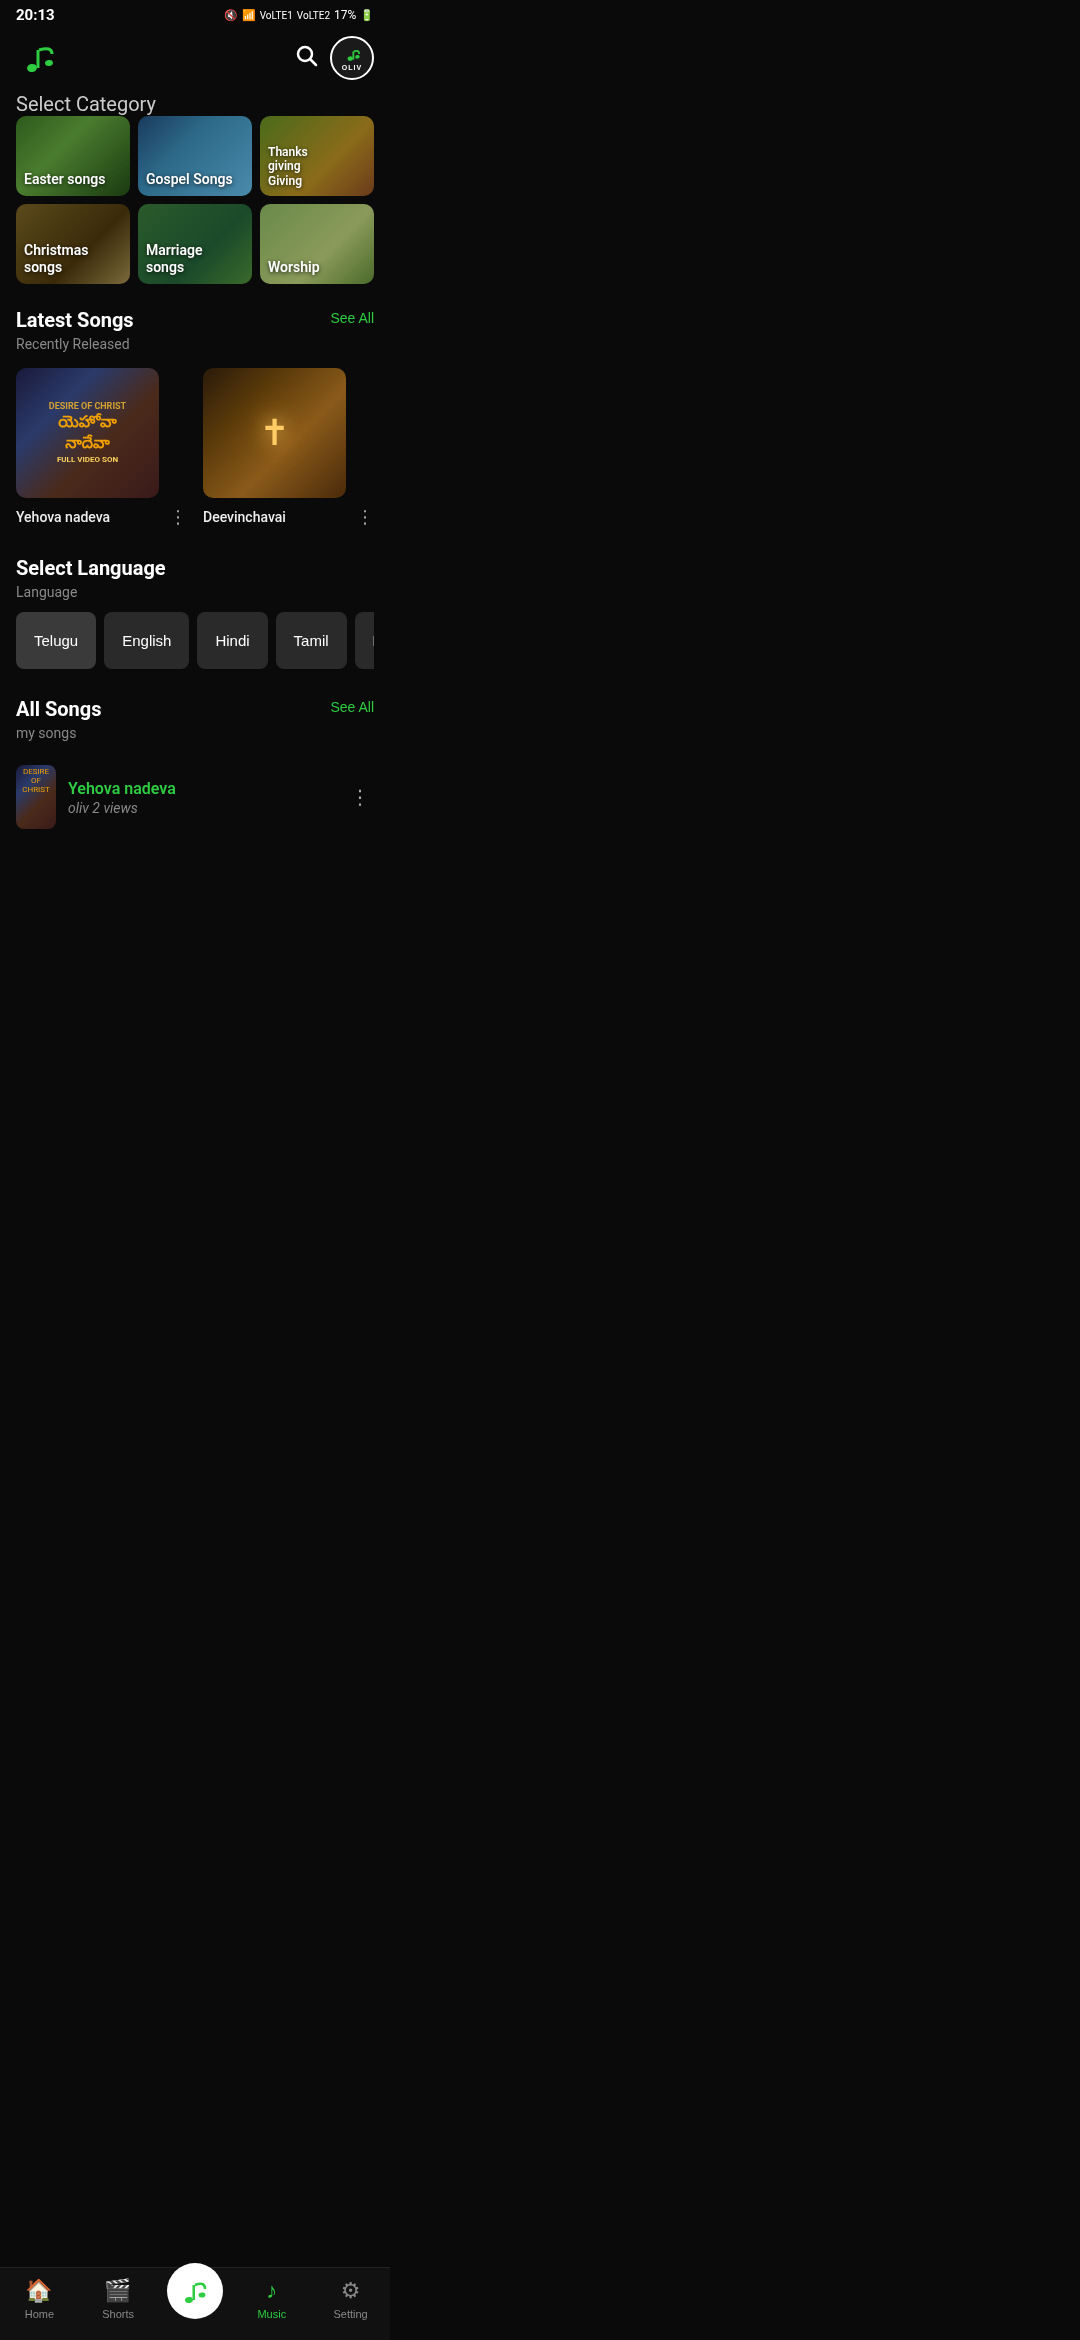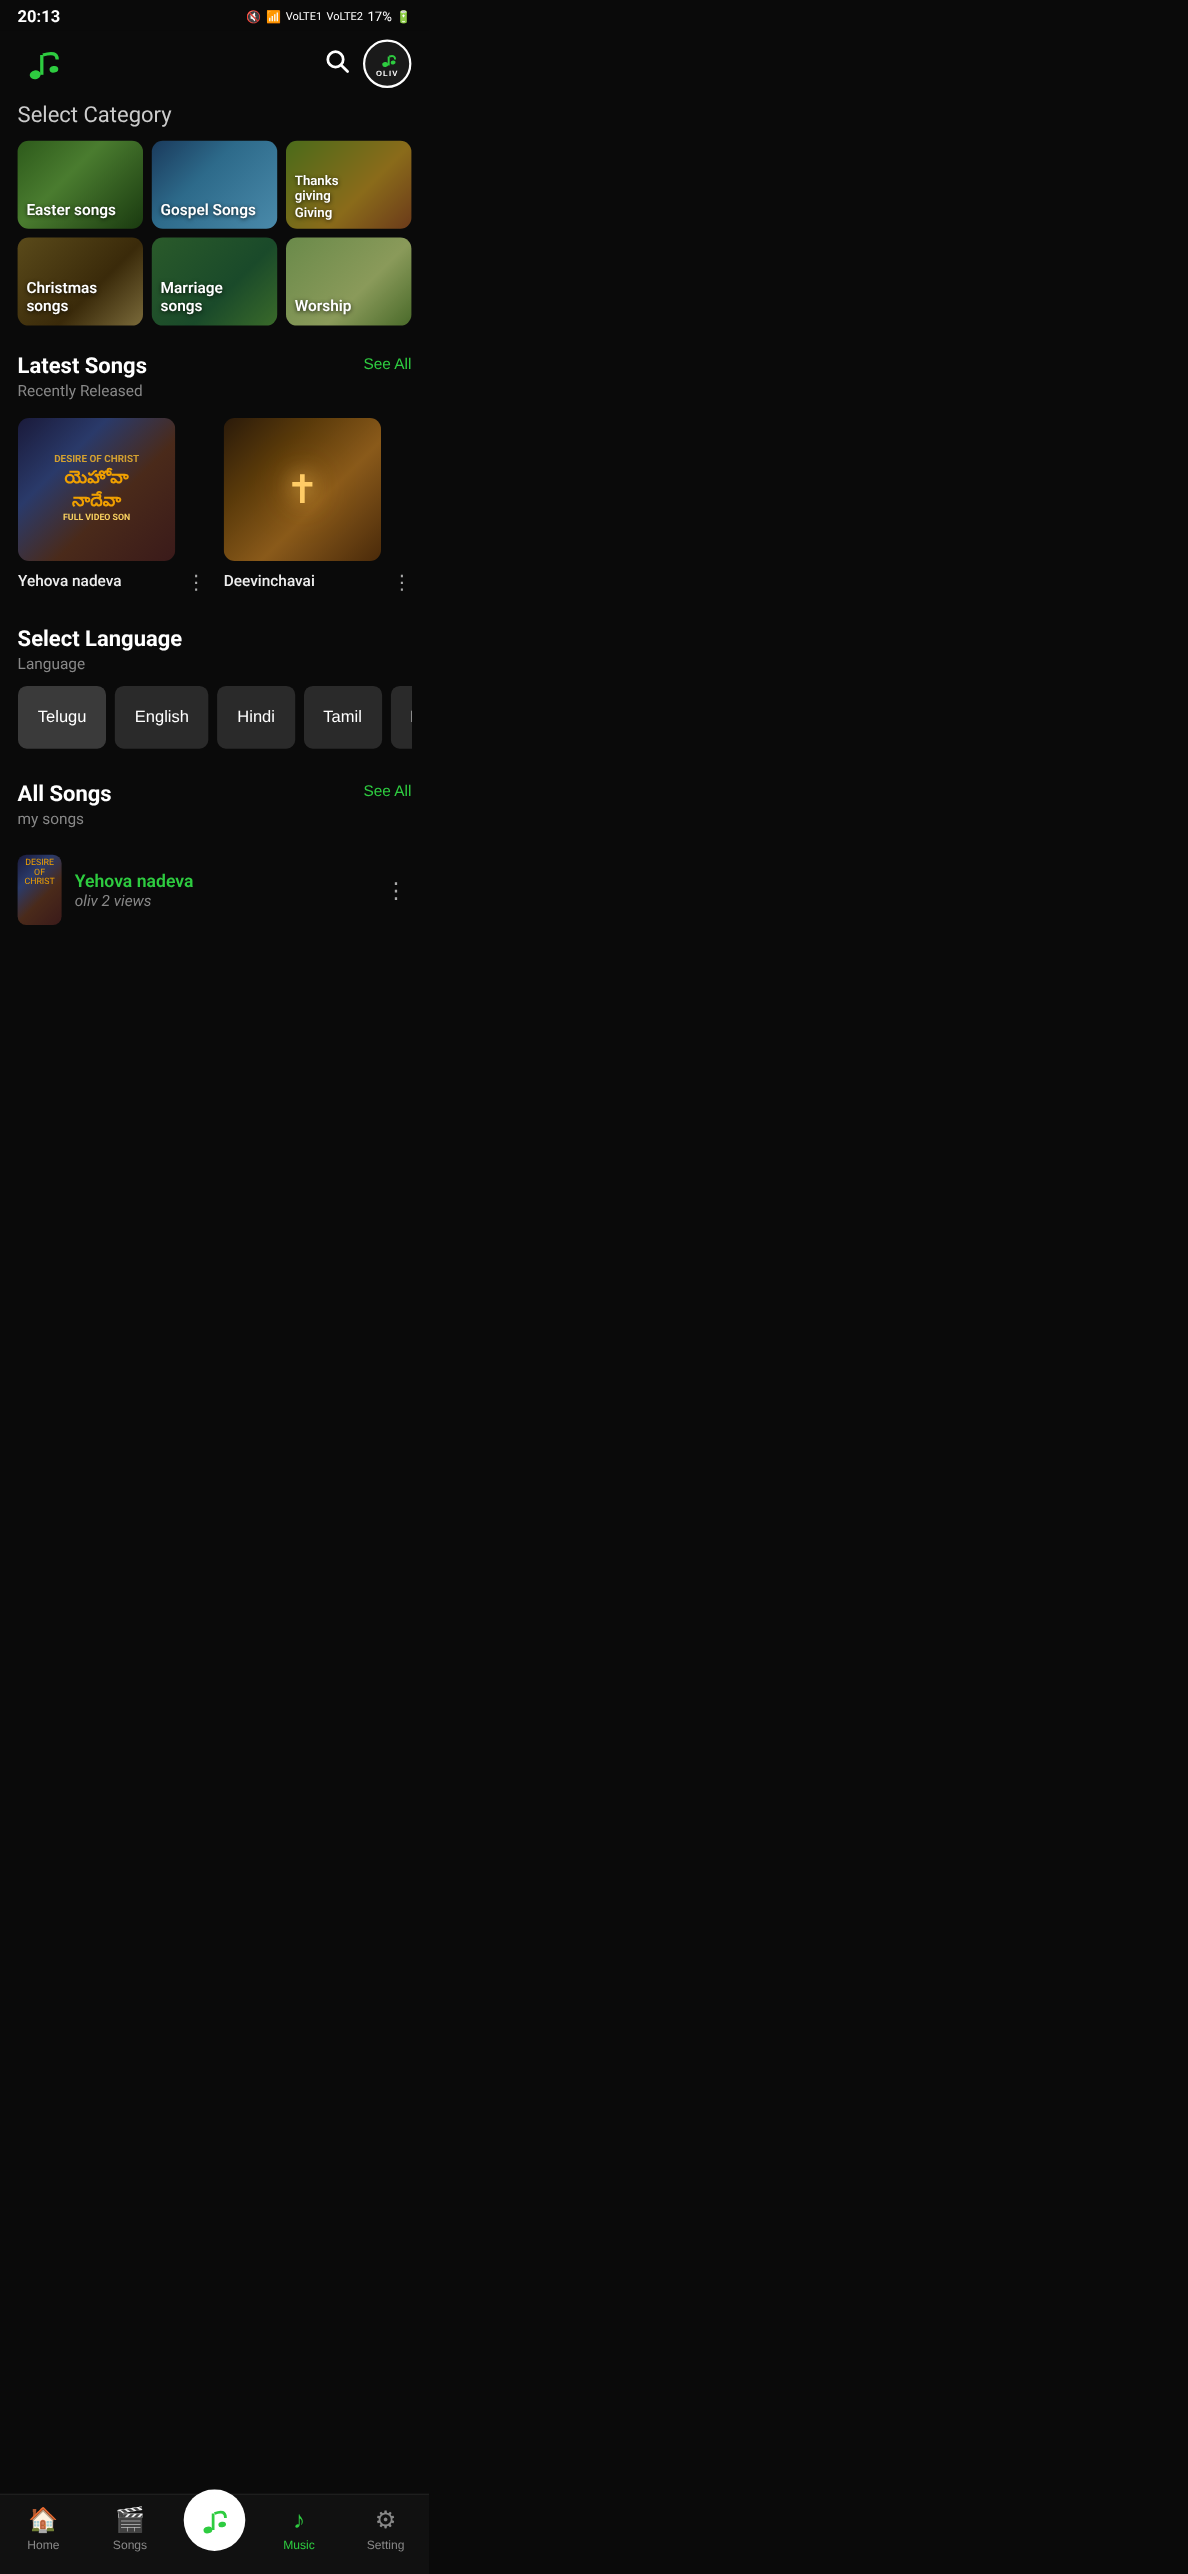--- a/index.html
+++ b/index.html
@@ -126,21 +126,20 @@
       background: none;
       border: none;
       cursor: pointer;
       padding-top: 2px;
     }
 
     
     .select-category-title {
       font-size: 20px;
       color: #ccc;
-      margin-bottom: 12px;
       font-weight: 400;
     }
     .category-grid {
       display: grid;
       grid-template-columns: repeat(3, 1fr);
       gap: 8px;
       margin-bottom: 24px;
     }
     .category-item {
       border-radius: 10px;
@@ -516,21 +515,21 @@
 
 </div>
 
 <nav class="bottom-nav">
   <button class="nav-item">
     <span class="nav-icon">🏠</span>
     <span>Home</span>
   </button>
   <button class="nav-item">
     <span class="nav-icon">🎬</span>
-    <span>Songs</span>
+    <span>Shorts</span>
   </button>
   <button class="nav-center-btn">
     <svg class="nav-center-icon" viewBox="0 0 36 36">
       <circle cx="18" cy="18" r="18" fill="#fff"></circle>
       <ellipse cx="12" cy="27" rx="4" ry="3" fill="#2ecc40" transform="rotate(-10,12,27)"></ellipse>
       <rect x="15.5" y="12" width="2.5" height="15" fill="#2ecc40"></rect>
       <path d="M18 12 Q28 8 28 16" stroke="#2ecc40" stroke-width="2.5" fill="none"></path>
       <ellipse cx="25" cy="22" rx="3.5" ry="2.5" fill="#2ecc40" transform="rotate(-10,25,22)"></ellipse>
     </svg>
   </button>

